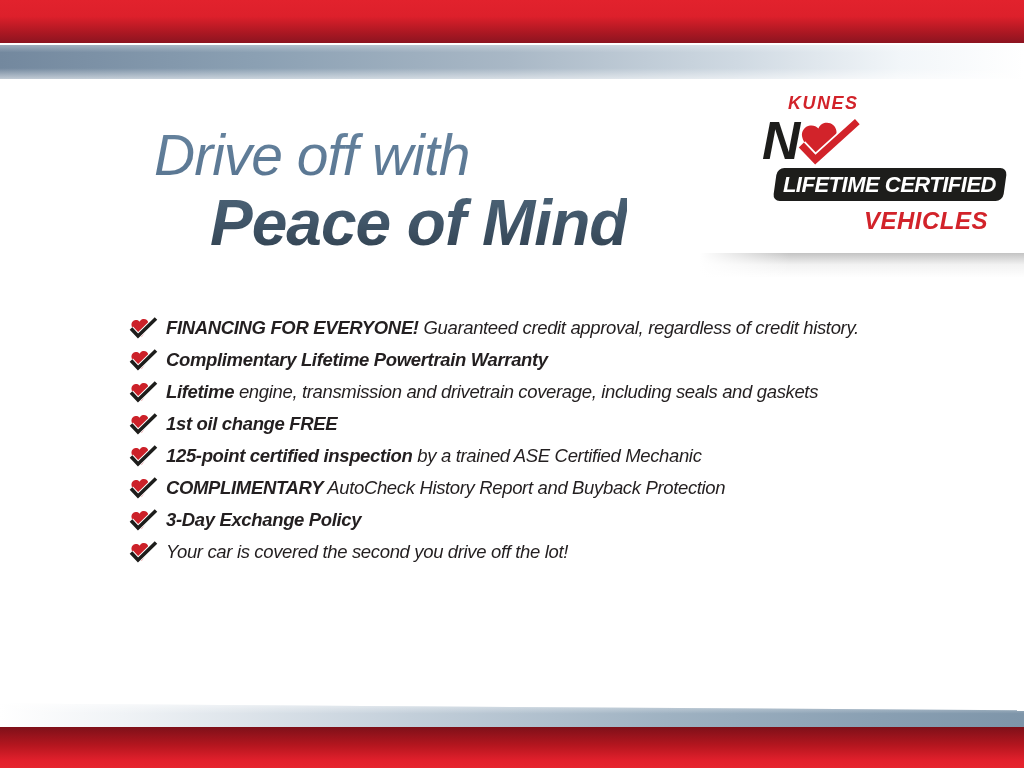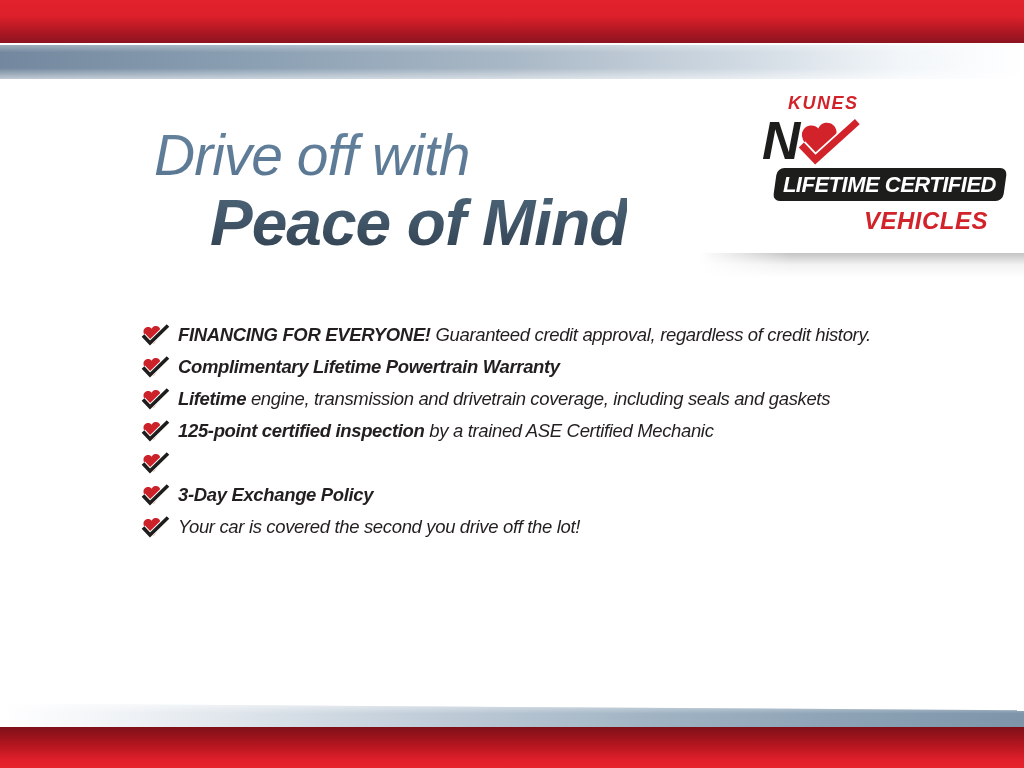--- a/index.html
+++ b/index.html
@@ -77,21 +77,21 @@
     font-size:24px; font-weight:700; font-style:italic; letter-spacing:0.5px; color:#d2232a;
   }
   .logo-shadow { position:absolute; left:700px; top:253px; width:324px; height:26px;
     background:linear-gradient(180deg, rgba(130,130,130,0.48) 0%, rgba(190,190,190,0.20) 45%, rgba(255,255,255,0) 95%);
   }
   .logo-shadow::before { content:""; position:absolute; inset:0;
     background:linear-gradient(90deg, #ffffff 0%, rgba(255,255,255,0) 28%);
   }
 
   
-  .benefits { position:absolute; left:140px; top:312px; width:800px;margin-top:7px; }
+  .benefits { position:absolute; left:128px; top:312px; width:800px; }
   .benefit { display:flex; align-items:center; height:32px; }
   .benefit.tall { height:auto; align-items:flex-start; }
   .bullet-icon { width:30px; height:25px; flex:none; margin-right:8px; }
   .benefit.tall .bullet-icon { margin-top:4px; }
   .btext {
     font-size:18.5px; line-height:24px; font-style:italic; letter-spacing:-0.35px;
     color:#231f20; white-space:nowrap;
   }
   .benefit.tall .btext { padding-top:4px; }
   .btext .b { font-weight:700; }
@@ -162,40 +162,51 @@
       <svg class="bullet-icon" viewBox="0 0 30 24">
         <g transform="translate(1,1) scale(0.95)">
             <use href="#heart24" fill="#cc2129" transform="rotate(-8 11 10)"></use>
           </g>
         <polyline points="3,12 10,19.5 28,2" fill="none" stroke="#ffffff" stroke-width="5.5" stroke-linecap="butt" stroke-linejoin="miter"></polyline>
         <polyline points="3,12 10,19.5 28,2" fill="none" stroke="#1d1d1b" stroke-width="3.6" stroke-linecap="butt" stroke-linejoin="miter"></polyline>
       </svg>
       <div class="btext"><span class="b">Lifetime</span><span class="r"> engine, transmission and drivetrain coverage, including seals and gaskets</span></div>
     </div>
 
+    <div class="benefit">
+      <svg class="bullet-icon" viewBox="0 0 30 24">
+        <g transform="translate(1,1) scale(0.95)">
+            <use href="#heart24" fill="#cc2129" transform="rotate(-8 11 10)"></use>
+          </g>
+        <polyline points="3,12 10,19.5 28,2" fill="none" stroke="#ffffff" stroke-width="5.5" stroke-linecap="butt" stroke-linejoin="miter"></polyline>
+        <polyline points="3,12 10,19.5 28,2" fill="none" stroke="#1d1d1b" stroke-width="3.6" stroke-linecap="butt" stroke-linejoin="miter"></polyline>
+      </svg>
+      <div class="btext"><span class="b">1st oil change FREE</span><span class="r"></span></div>
+    </div>
 
     <div class="benefit">
       <svg class="bullet-icon" viewBox="0 0 30 24">
         <g transform="translate(1,1) scale(0.95)">
             <use href="#heart24" fill="#cc2129" transform="rotate(-8 11 10)"></use>
           </g>
         <polyline points="3,12 10,19.5 28,2" fill="none" stroke="#ffffff" stroke-width="5.5" stroke-linecap="butt" stroke-linejoin="miter"></polyline>
         <polyline points="3,12 10,19.5 28,2" fill="none" stroke="#1d1d1b" stroke-width="3.6" stroke-linecap="butt" stroke-linejoin="miter"></polyline>
       </svg>
       <div class="btext"><span class="b">125-point certified inspection</span><span class="r"> by a trained ASE Certified Mechanic</span></div>
     </div>
 
     <div class="benefit">
       <svg class="bullet-icon" viewBox="0 0 30 24">
         <g transform="translate(1,1) scale(0.95)">
             <use href="#heart24" fill="#cc2129" transform="rotate(-8 11 10)"></use>
           </g>
         <polyline points="3,12 10,19.5 28,2" fill="none" stroke="#ffffff" stroke-width="5.5" stroke-linecap="butt" stroke-linejoin="miter"></polyline>
         <polyline points="3,12 10,19.5 28,2" fill="none" stroke="#1d1d1b" stroke-width="3.6" stroke-linecap="butt" stroke-linejoin="miter"></polyline>
       </svg>
+      <div class="btext"><span class="b">COMPLIMENTARY</span><span class="r"> AutoCheck History Report and Buyback Protection</span></div>
     </div>
 
     <div class="benefit">
       <svg class="bullet-icon" viewBox="0 0 30 24">
         <g transform="translate(1,1) scale(0.95)">
             <use href="#heart24" fill="#cc2129" transform="rotate(-8 11 10)"></use>
           </g>
         <polyline points="3,12 10,19.5 28,2" fill="none" stroke="#ffffff" stroke-width="5.5" stroke-linecap="butt" stroke-linejoin="miter"></polyline>
         <polyline points="3,12 10,19.5 28,2" fill="none" stroke="#1d1d1b" stroke-width="3.6" stroke-linecap="butt" stroke-linejoin="miter"></polyline>
       </svg>

